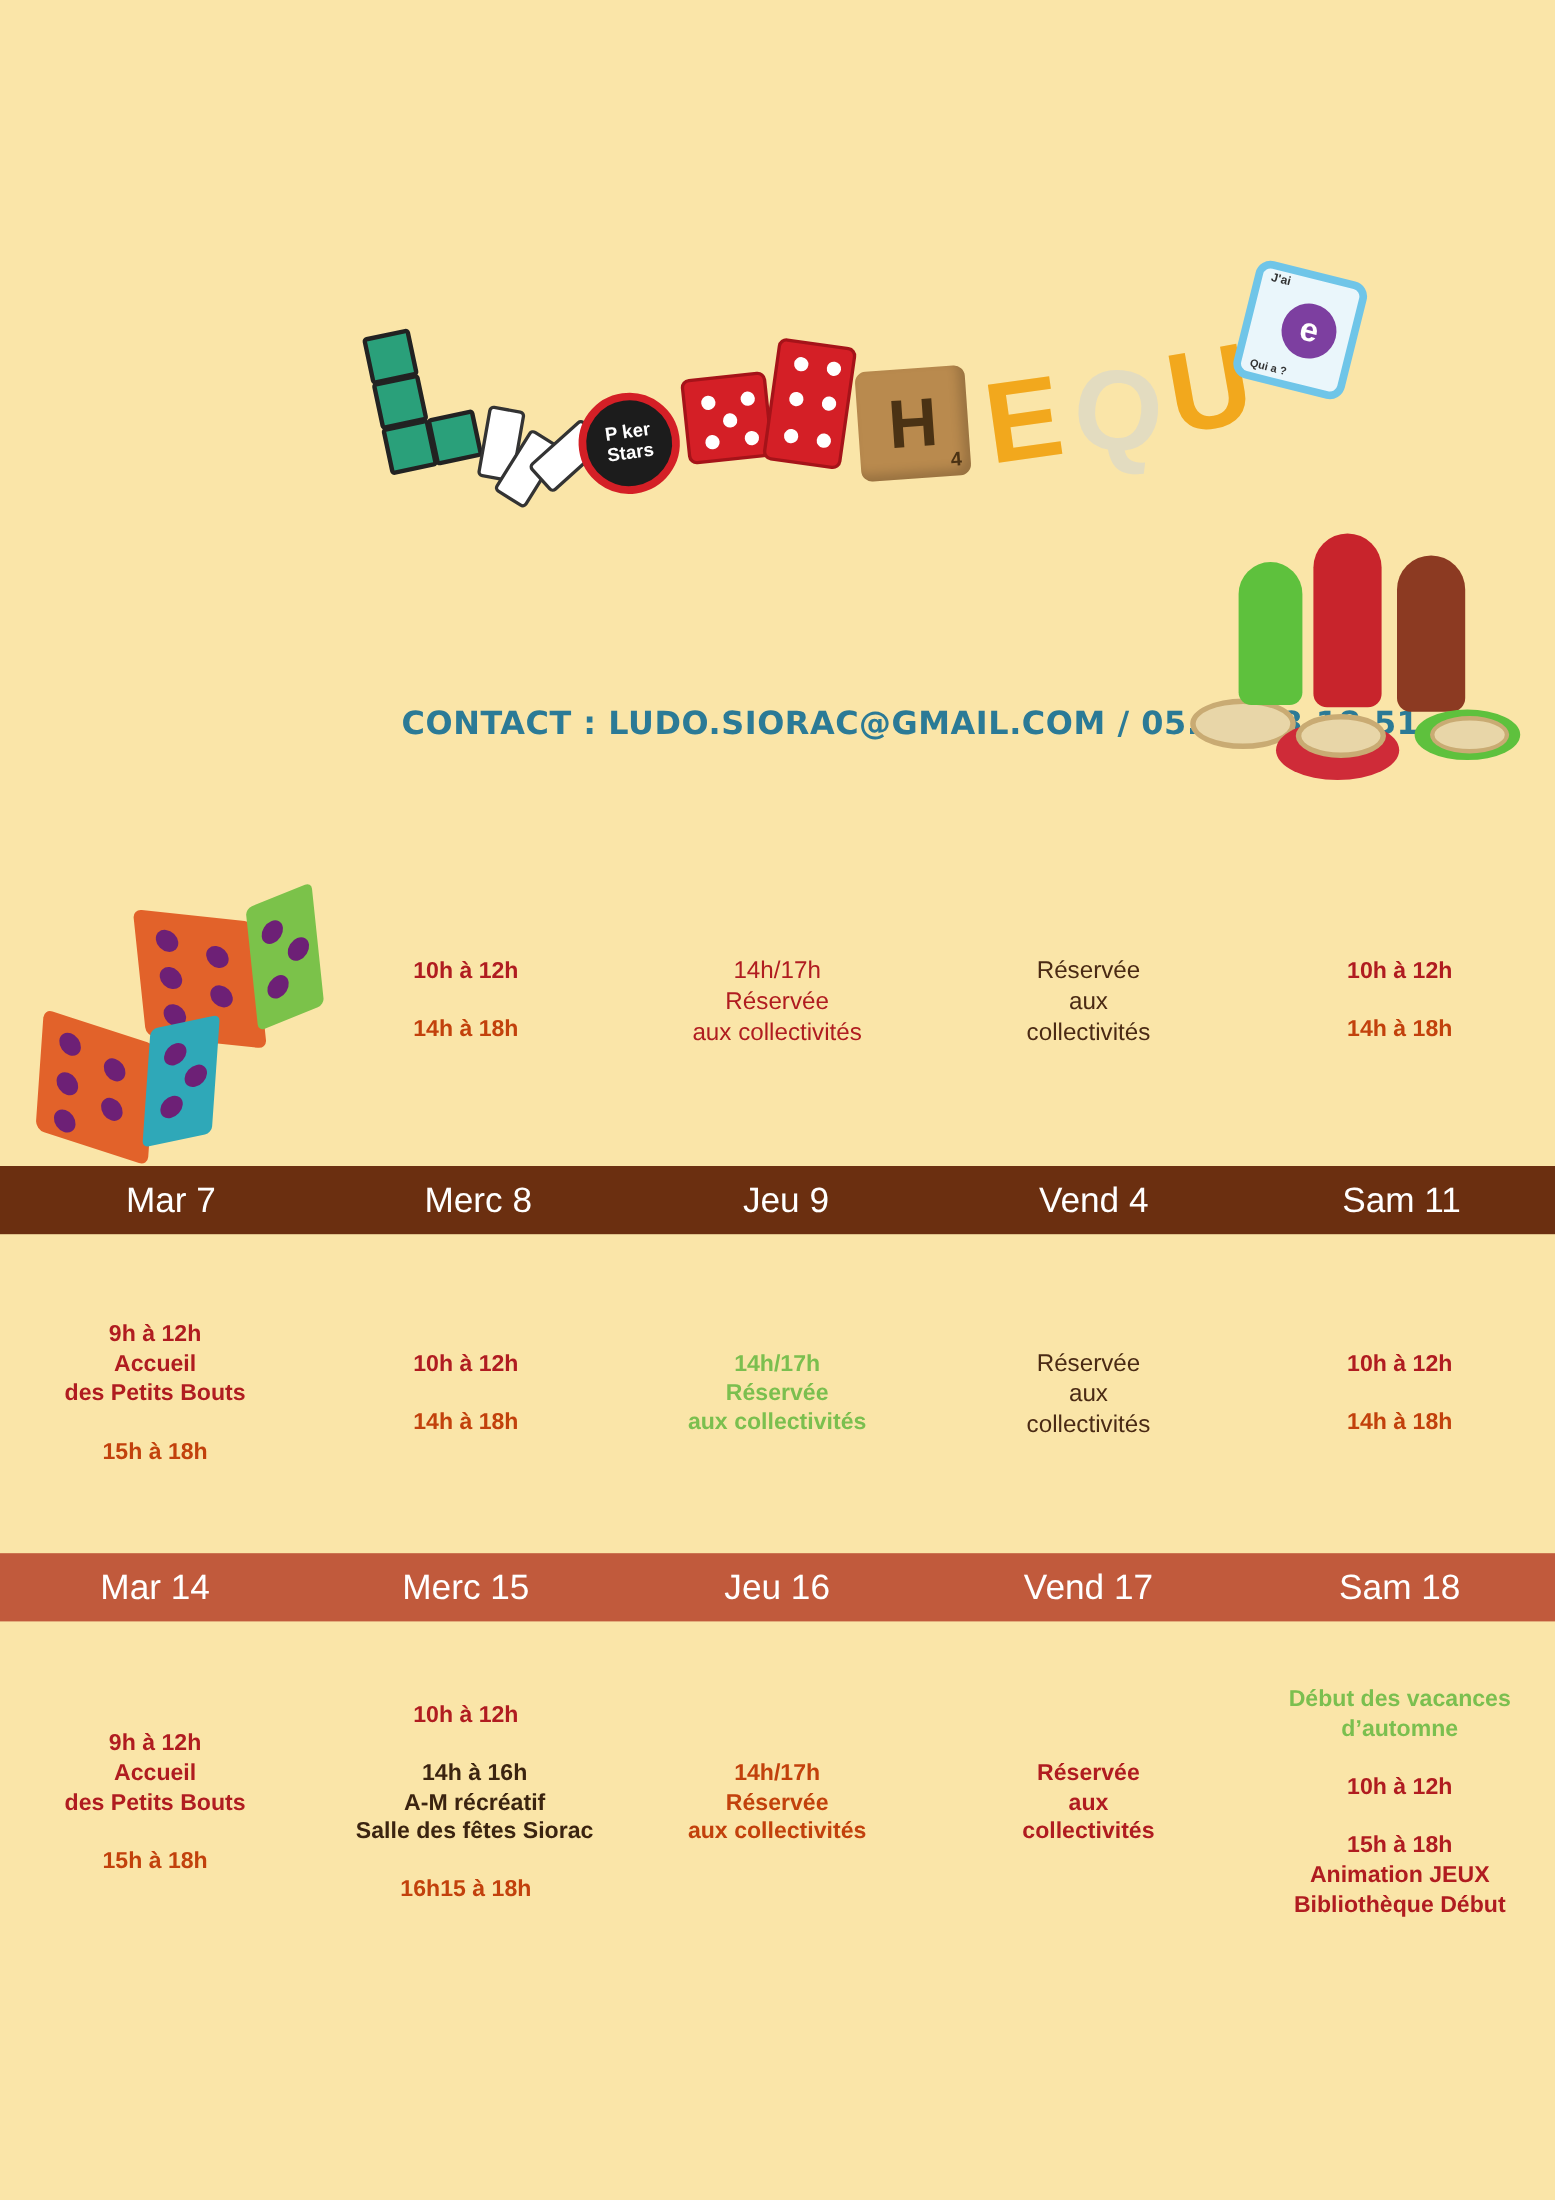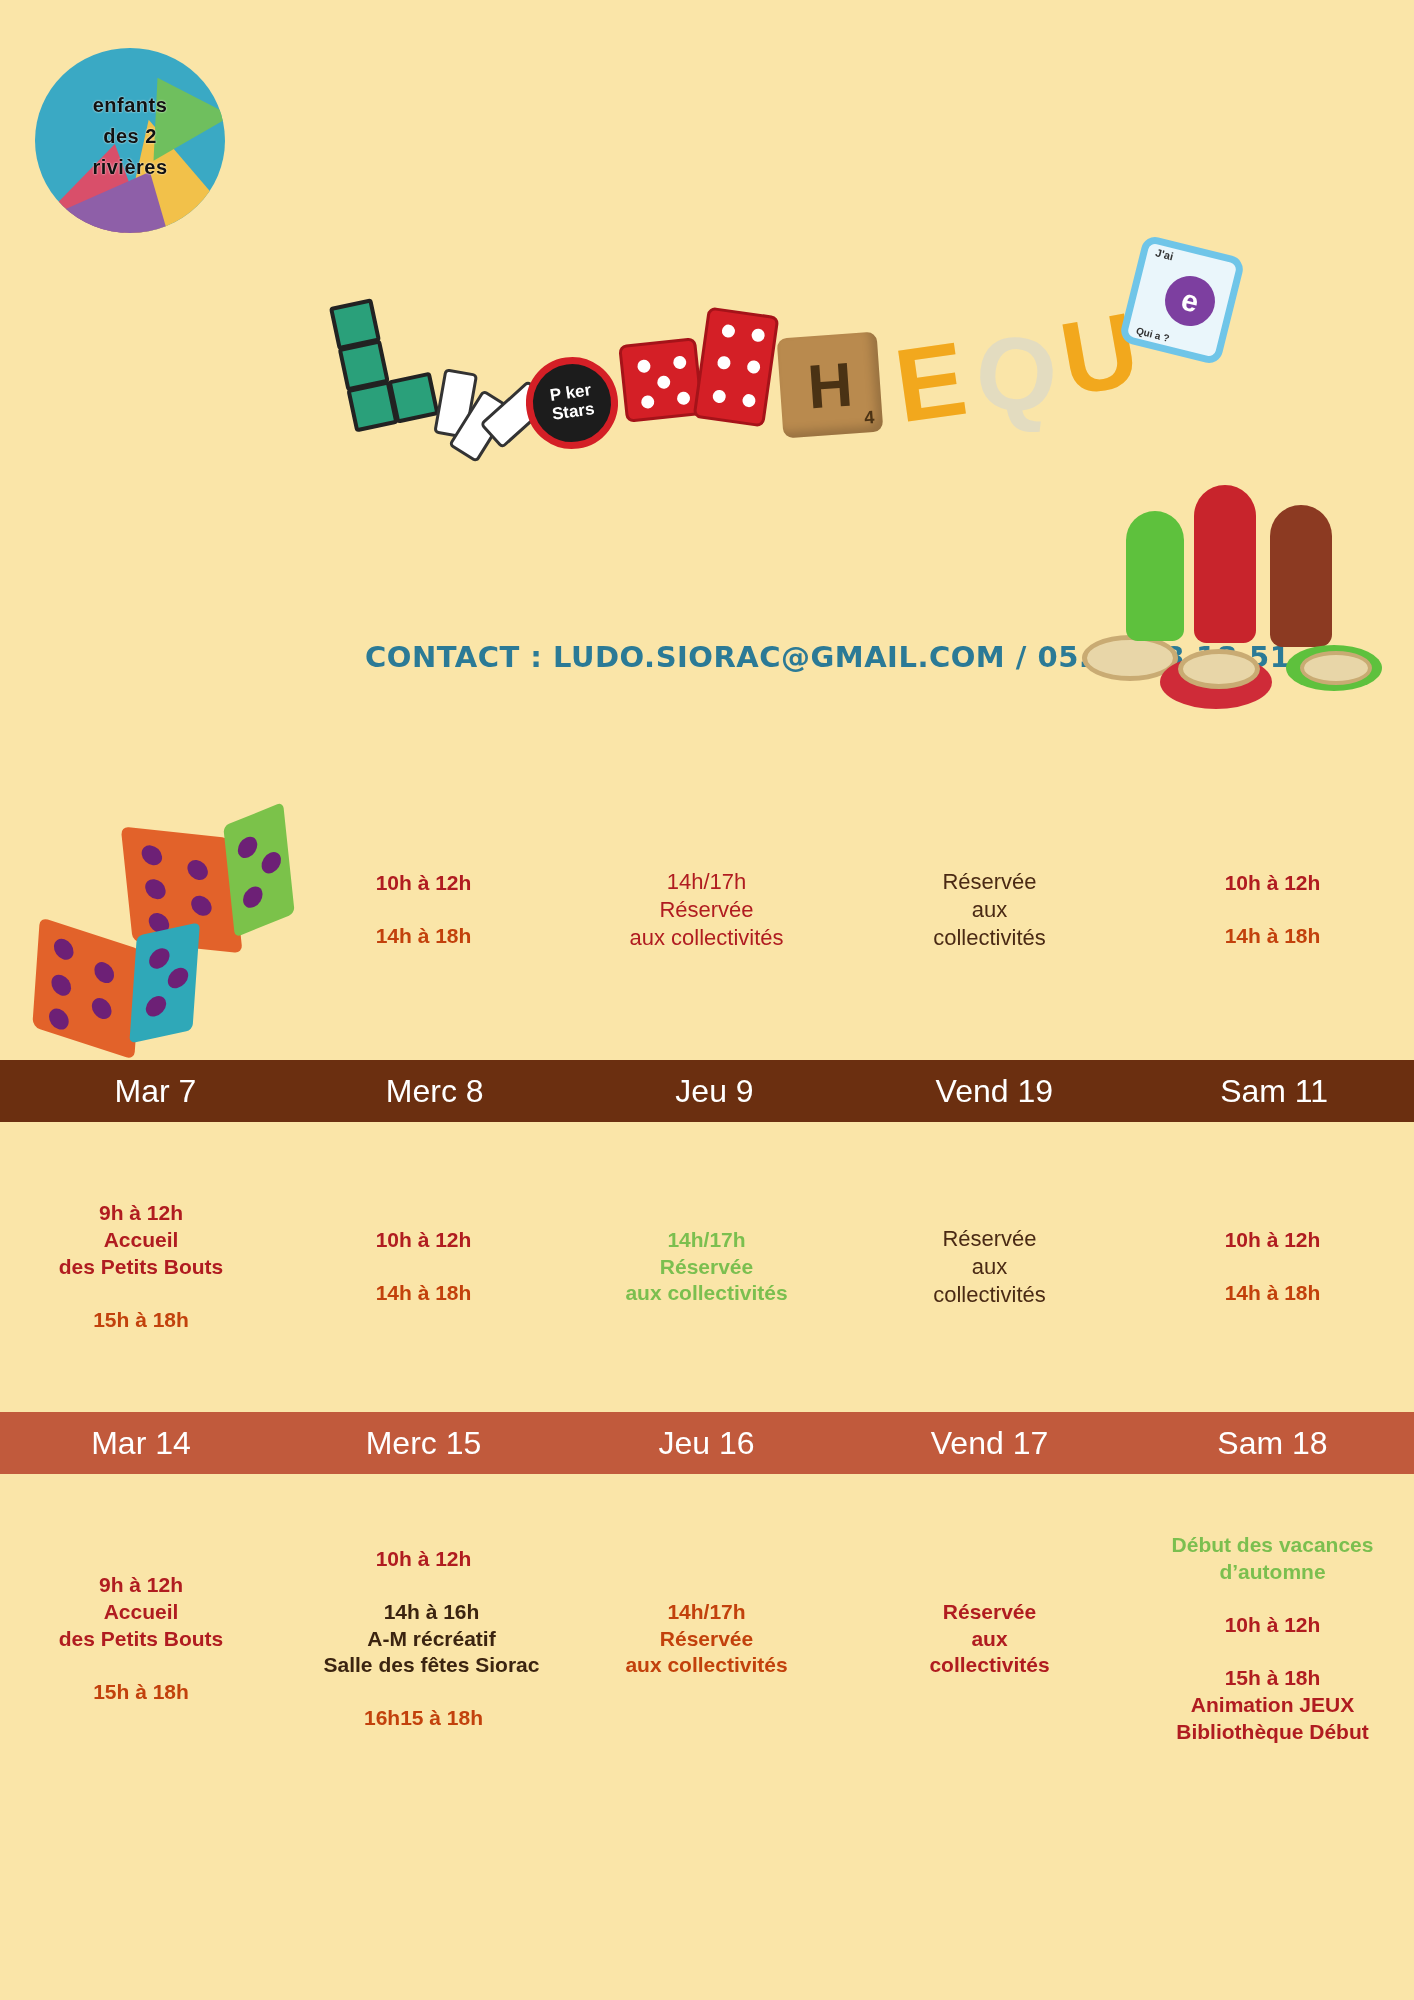--- a/index.html
+++ b/index.html
@@ -145,31 +145,20 @@
   .w1 .week-body { min-height: 300px; }
   .w2 .week-body { min-height: 290px; }
   .w3 .week-body { min-height: 330px; }
 </style>
 </head>
 <body>
 
 <div class="page">
 
   <div class="header">
-    <div class="logo">
-      <div class="tri1"></div>
-        <div class="tri2"></div>
-        <div class="tri3"></div>
-        <div class="tri4"></div>
-      <div class="logo-text">
-        <div>enfants</div>
-        <div>des 2</div>
-        <div>rivières</div>
-      </div>
-    </div>
   </div>
 
   <div class="ludo-wrap" aria-label="LUDOTHÈQUE">
     <div class="lt lt-L">
       <i></i>
         <i></i>
         <i></i>
         <i></i>
     </div>
     <div class="lt lt-U">
@@ -278,21 +267,21 @@
             <div class="sp"></div>
             <div class="line green">14h à 18h</div>
           </div>
         </div>
       </div>
       <div class="week w2">
         <div class="week-head dark">
           <div class="cell c0">Mar 7</div>
           <div class="cell c1">Merc 8</div>
           <div class="cell c2">Jeu 9</div>
-          <div class="cell c3">Vend 19</div>
+          <div class="cell c3">Vend 4</div>
           <div class="cell c4">Sam 11</div>
         </div>
         <div class="week-body">
           <div class="cell c0">
             <div class="line red">9h à 12h</div>
             <div class="line red">Accueil</div>
             <div class="line red">des Petits Bouts</div>
             <div class="sp"></div>
             <div class="line green">15h à 18h</div>
           </div>

